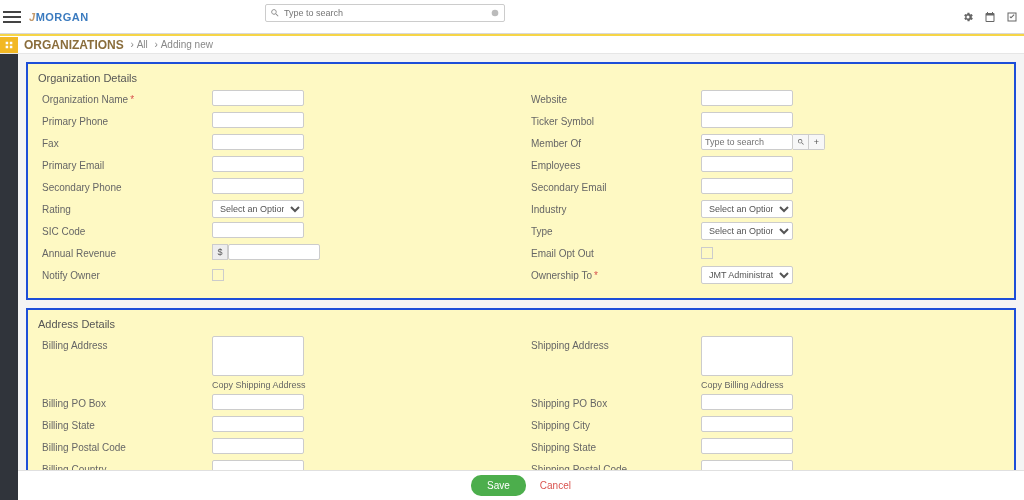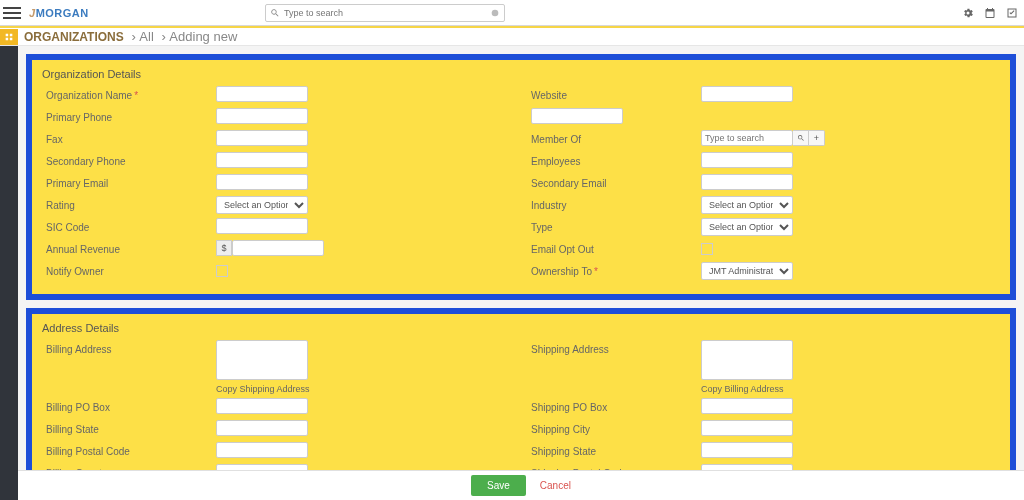--- a/index.html
+++ b/index.html
@@ -1,56 +1,56 @@
 <!DOCTYPE html>
 <html><head>
 <meta charset="utf-8">
 <style>
   * { margin:0; padding:0; box-sizing:border-box; font-family:Arial,Helvetica,sans-serif; }
   body { background:#f4f4f4; color:#555; font-size:10px; overflow:hidden; }
   .page { width:1024px; height:500px; display:flex; flex-direction:column; }
-  .topbar { height:26px; background:#fff; border-bottom:1px solid #d8d8d8; display:flex; align-items:center; position:relative; }
+  .topbar { height:34px; background:#fff; border-bottom:1px solid #d8d8d8; display:flex; align-items:center; position:relative; }
   .menu-btn { width:18px; height:18px; margin-left:3px; display:flex; flex-direction:column; justify-content:center; gap:3px; cursor:pointer; }
   .menu-btn span { height:2px; background:#444; width:100%; }
   .logo { margin-left:8px; font-size:11px; font-weight:bold; color:#3b7bbf; letter-spacing:.5px; }
   .logo-i { font-style:italic; color:#c49a6c; }
   .searchbox { position:absolute; left:265px; top:4px; width:240px; height:18px; border:1px solid #ccc; border-radius:2px; display:flex; align-items:center; padding:0 4px; background:#fff; }
   .searchbox svg { width:10px; height:10px; fill:#888; }
   .searchbox input { border:none; outline:none; flex:1; font-size:9px; padding-left:4px; color:#666; }
   .topright { position:absolute; right:6px; display:flex; gap:10px; align-items:center; }
   .topright svg { width:12px; height:12px; fill:#666; cursor:pointer; }
   .breadcrumb-row { height:20px; background:#fff; border-bottom:1px solid #e6e6e6; display:flex; align-items:center; border-top:2px solid #f6d547; }
   .module-icon { width:18px; height:16px; background:#f2b824; margin-left:0; display:flex; align-items:center; justify-content:center; }
   .module-icon svg { width:10px; height:10px; fill:#fff; }
   .bc-main { margin-left:6px; font-size:12px; font-weight:bold; color:#8a6d3b; text-transform:uppercase; }
-  .bc-sub { margin-left:4px; font-size:13px; color:#888; }
+  .bc-sub { margin-left:4px; font-size:10px; color:#888; }
   .content { flex:1; overflow:hidden; display:flex; }
   .sidebar { width:18px; background:#30343b; }
   .scroll { flex:1; overflow-y:auto; padding:0 0 42px 0; }
-  .block { background:#fde047; border:6px solid #1d4ed8; margin:8px 8px; padding:0 0 10px 0; }
+  .block { background:#fef9c3; border:2px solid #1d4ed8; margin:8px 8px; padding:0 0 10px 0; }
   .block h3 { font-size:11px; font-weight:normal; color:#555; padding:8px 10px 6px; }
   .cols { display:flex; padding:0 4px; }
   .col { flex:1; padding:0 10px; }
   .row { display:flex; align-items:flex-start; margin-bottom:4px; min-height:18px; }
   .row label { width:170px; font-size:10px; color:#666; padding-top:4px; }
   .req { color:#d9534f; margin-left:2px; }
   .fld input[type=text],.fld textarea,.fld select { width:92px; height:16px; border:1px solid #ccc; border-radius:2px; font-size:9px; padding:1px 3px; color:#555; background:#fff; }
   .fld select { width:92px; height:18px; }
   .fld textarea { width:92px; height:40px; resize:none; }
   .combo { display:flex; }
   .combo input { width:80px; height:16px; border:1px solid #ccc; border-radius:2px 0 0 2px; font-size:9px; padding:1px 3px; }
   .combo .btn-sm { width:16px; height:16px; border:1px solid #ccc; border-left:none; background:#f7f7f7; display:flex; align-items:center; justify-content:center; font-size:9px; cursor:pointer; }
   .combo .btn-sm:last-child { border-radius:0 2px 2px 0; }
   .dollar { display:flex; }
   .dollar .sym { width:16px; height:16px; border:1px solid #ccc; background:#eee; display:flex; align-items:center; justify-content:center; font-size:9px; }
   .dollar input { width:76px; height:16px; border:1px solid #ccc; border-left:none; font-size:9px; padding:1px 3px; }
   .chk { width:12px; height:12px; border:1px solid #ccc; margin-top:3px; }
   .linkish { font-size:9px; color:#666; margin-top:2px; display:block; cursor:pointer; }
   .footer { position:absolute; bottom:0; left:18px; right:0; height:30px; background:#fff; border-top:1px solid #e0e0e0; display:flex; align-items:center; justify-content:center; gap:14px; }
-  .btn-save { background:#4cae4c; color:#fff; border:none; padding:5px 16px; font-size:10px; border-radius:2px; cursor:pointer; }
+  .btn-save { background:#4cae4c; color:#fff; border:none; padding:5px 16px; font-size:10px; border-radius:10px; cursor:pointer; }
   .btn-cancel { color:#d9534f; font-size:10px; cursor:pointer; background:none; border:none; }
   ::-webkit-scrollbar{width:6px}::-webkit-scrollbar-thumb{background:#ccc}
 </style>
 </head>
 <body>
 
 <div class="page">
   <div class="topbar">
     <div class="menu-btn">
         <span></span>
@@ -105,25 +105,25 @@
               </div>
             <div class="row">
                 <label>Primary Phone</label>
                 <div class="fld"><input type="text" style=""></div>
               </div>
             <div class="row">
                 <label>Fax</label>
                 <div class="fld"><input type="text" style=""></div>
               </div>
             <div class="row">
+                <label>Primary Email</label>
+                <div class="fld"><input type="text" style=""></div>
+              </div>
+            <div class="row">
                 <label>Secondary Phone</label>
-                <div class="fld"><input type="text" style=""></div>
-              </div>
-            <div class="row">
-                <label>Primary Email</label>
                 <div class="fld"><input type="text" style=""></div>
               </div>
             <div class="row">
                 <label>Rating</label>
                 <div class="fld"><select><option>Select an Option</option></select></div>
               </div>
             <div class="row">
                 <label>SIC Code</label>
                 <div class="fld"><input type="text" style=""></div>
               </div>
@@ -142,20 +142,21 @@
                   <div class="chk"></div>
                 </div>
               </div>
           </div>
           <div class="col">
             <div class="row">
                 <label>Website</label>
                 <div class="fld"><input type="text" style=""></div>
               </div>
             <div class="row">
+                <label>Ticker Symbol</label>
                 <div class="fld"><input type="text" style=""></div>
               </div>
             <div class="row">
                 <label>Member Of</label>
                 <div class="fld">
                   <div class="combo">
                     <input type="text" placeholder="Type to search" style="">
                     <div class="btn-sm">
                       <svg width="8" height="8" viewBox="0 0 24 24" fill="#666">
                         <path d="M15.5 14h-.8l-.3-.3a6.5 6.5 0 10-.7.7l.3.3v.8l5 5 1.5-1.5-5-5zm-6 0a4.5 4.5 0 110-9 4.5 4.5 0 010 9z"></path>

